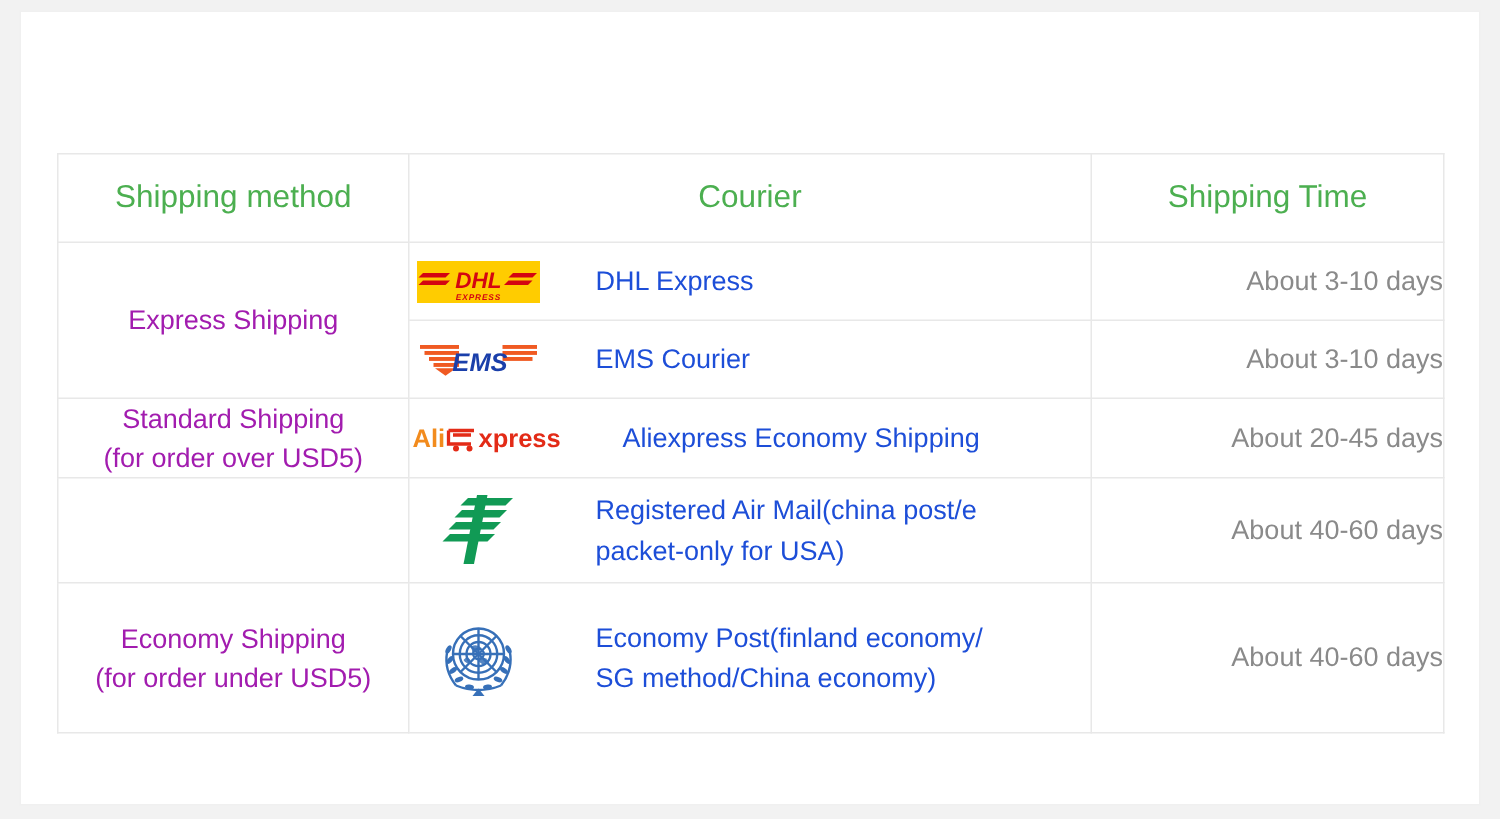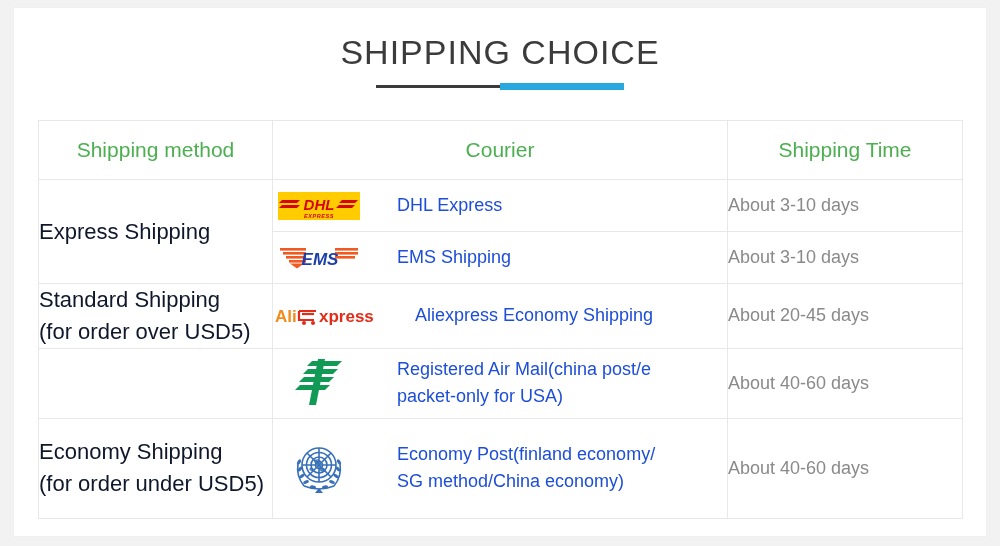--- a/index.html
+++ b/index.html
@@ -53,47 +53,48 @@
     position: absolute;
     right: 0;
     top: 0;
     width: 50%;
     height: 7px;
     background: #29a8e0;
   }
   table.shipping-table {
     position: absolute;
     left: 24px;
-    top: 112px;
+    top: 94px;
     width: 924px;
     border-collapse: collapse;
     table-layout: fixed;
     border-radius: 27px;
   }
   table.shipping-table td,
   table.shipping-table th {
     border: 1px solid #e8e8e8;
     padding: 0;
     vertical-align: middle;
   }
   th.col-head {
     height: 58px;
     color: #4caf50;
     font-size: 21px;
     font-weight: 400;
     text-align: center;
   }
   td.method-cell {
-    color: #0f172a;
-    font-size: 22px;
+    text-align: center;
+    color: #a21caf;
+    font-size: 18px;
     line-height: 1.45;
     padding: 6px 4px;
   }
   td.time-cell {
-    text-align: left;
+    text-align: right;
     color: #8a8a8a;
     font-size: 18px;
     padding: 6px 4px;
   }
   td.courier-cell {
     padding: 4px 0 4px 14px;
   }
   .courier-inner {
     display: flex;
     align-items: center;
@@ -114,27 +115,20 @@
   .r-express { height: 52px; }
   .r-ali { height: 52px; }
   .r-air { height: 70px; }
   .r-econ { height: 100px; padding-left: 32px; }
 </style>
 </head>
 <body>
 
 <div class="page-card">
 
-  <div class="title-block">
-    <h1 class="page-title">SHIPPING CHOICE</h1>
-    <div class="title-rule">
-      <div class="rule-dark"></div>
-      <div class="rule-blue"></div>
-    </div>
-  </div>
 
   <table class="shipping-table">
     <colgroup>
       <col style="width:234px">
       <col style="width:455px">
       <col style="width:235px">
     </colgroup>
     <thead>
       <tr>
         <th class="col-head">Shipping method</th>
@@ -180,21 +174,21 @@
                   <rect x="8" y="13" width="20" height="2.6"></rect>
                   <rect x="11" y="17" width="17" height="2.6"></rect>
                   <path d="M12 20.5 h14 l-7 5 Z"></path>
                   <rect x="57" y="5" width="23" height="2.6"></rect>
                   <rect x="57" y="9" width="23" height="2.6"></rect>
                   <rect x="57" y="13" width="20" height="2.6"></rect>
                 </g>
                 <text x="42" y="22" font-family="'Liberation Sans',sans-serif" font-size="17" font-weight="bold" font-style="italic" text-anchor="middle" fill="#1a3faa">EMS</text>
               </svg>
             </span>
-            <span class="courier-name">EMS Shipping</span>
+            <span class="courier-name">EMS Courier</span>
           </div>
         </td>
         <td class="time-cell">About 3-10 days</td>
       </tr>
 
       <tr class="r-ali">
         <td class="method-cell">
           <div>Standard Shipping</div>
           <div>(for order over USD5)</div>
         </td>

